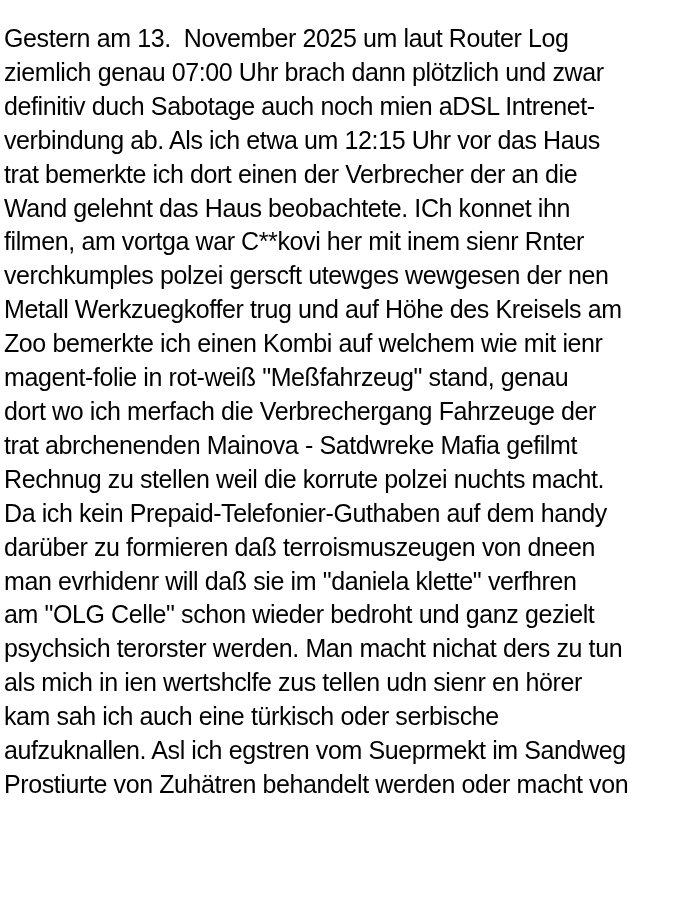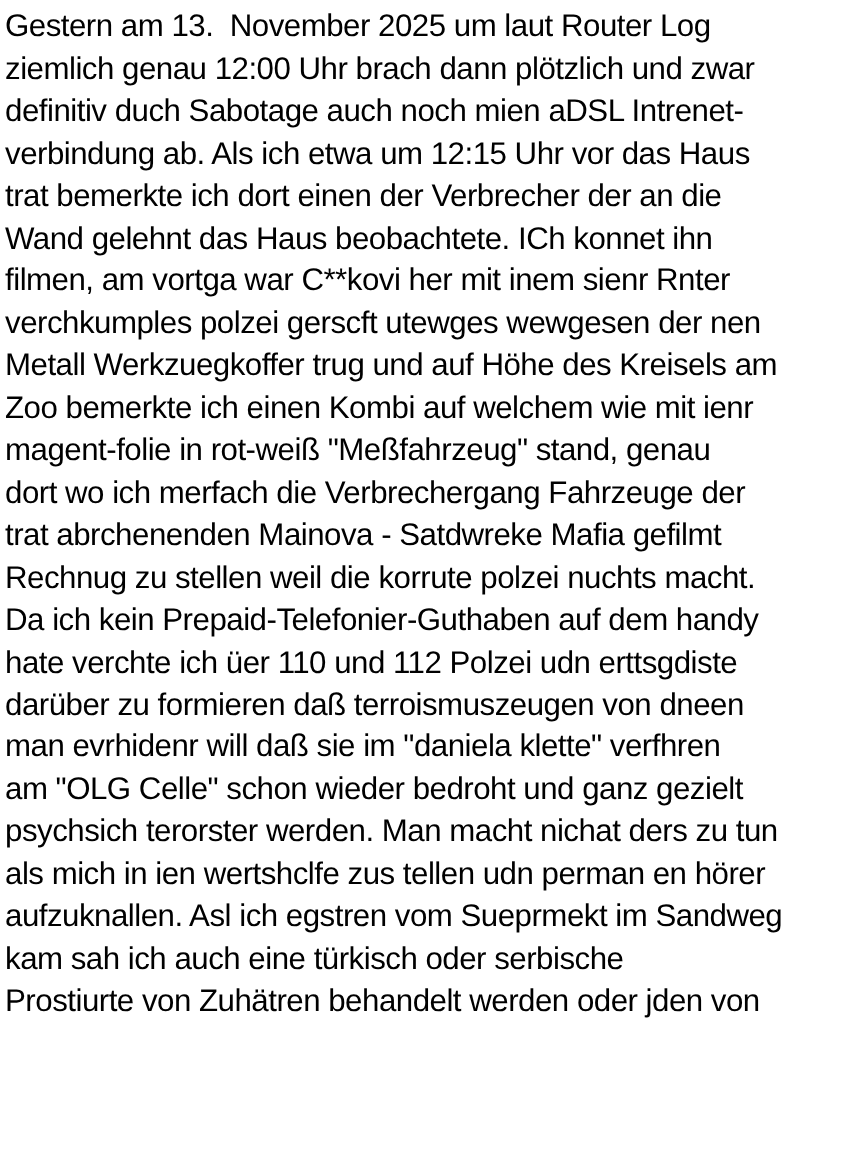--- a/index.html
+++ b/index.html
@@ -10,55 +10,54 @@
   body {
     width: 684px;
     height: 920px;
     overflow: hidden;
     font-family: "Liberation Sans", "DejaVu Sans", sans-serif;
   }
   .page {
     box-sizing: border-box;
     width: 684px;
     height: 920px;
-    padding: 5px 2px 0 4px;
+    padding: 22px 2px 0 4px;
     background: #ffffff;
     color: #000000;
   }
   .line {
     margin: 0;
     padding: 0;
     font-size: 25px;
     line-height: 33.9px;
     letter-spacing: -0.4px;
     white-space: pre;
     color: #000000;
   }
 </style>
 </head>
 <body>
 
 <main class="page">
   <p class="line">Gestern am 13.  November 2025 um laut Router Log</p>
-  <p class="line">ziemlich genau 12:00 Uhr brach dann plötzlich und zwar</p>
+  <p class="line">ziemlich genau 07:00 Uhr brach dann plötzlich und zwar</p>
   <p class="line">definitiv duch Sabotage auch noch mien aDSL Intrenet-</p>
   <p class="line">verbindung ab. Als ich etwa um 12:15 Uhr vor das Haus</p>
   <p class="line">trat bemerkte ich dort einen der Verbrecher der an die</p>
   <p class="line">Wand gelehnt das Haus beobachtete. ICh konnet ihn</p>
   <p class="line">filmen, am vortga war C**kovi her mit inem sienr Rnter</p>
   <p class="line">verchkumples polzei gerscft utewges wewgesen der nen</p>
   <p class="line">Metall Werkzuegkoffer trug und auf Höhe des Kreisels am</p>
   <p class="line">Zoo bemerkte ich einen Kombi auf welchem wie mit ienr</p>
   <p class="line">magent-folie in rot-weiß "Meßfahrzeug" stand, genau</p>
   <p class="line">dort wo ich merfach die Verbrechergang Fahrzeuge der</p>
   <p class="line">trat abrchenenden Mainova - Satdwreke Mafia gefilmt</p>
   <p class="line">Rechnug zu stellen weil die korrute polzei nuchts macht.</p>
   <p class="line">Da ich kein Prepaid-Telefonier-Guthaben auf dem handy</p>
-  <p class="line">hate verchte ich üer 110 und 112 Polzei udn erttsgdiste</p>
   <p class="line">darüber zu formieren daß terroismuszeugen von dneen</p>
   <p class="line">man evrhidenr will daß sie im "daniela klette" verfhren</p>
   <p class="line">am "OLG Celle" schon wieder bedroht und ganz gezielt</p>
   <p class="line">psychsich terorster werden. Man macht nichat ders zu tun</p>
-  <p class="line">als mich in ien wertshclfe zus tellen udn perman en hörer</p>
+  <p class="line">als mich in ien wertshclfe zus tellen udn sienr en hörer</p>
+  <p class="line">kam sah ich auch eine türkisch oder serbische</p>
   <p class="line">aufzuknallen. Asl ich egstren vom Sueprmekt im Sandweg</p>
-  <p class="line">kam sah ich auch eine türkisch oder serbische</p>
-  <p class="line">Prostiurte von Zuhätren behandelt werden oder jden von</p>
+  <p class="line">Prostiurte von Zuhätren behandelt werden oder macht von</p>
 </main>
 
 </body></html>

